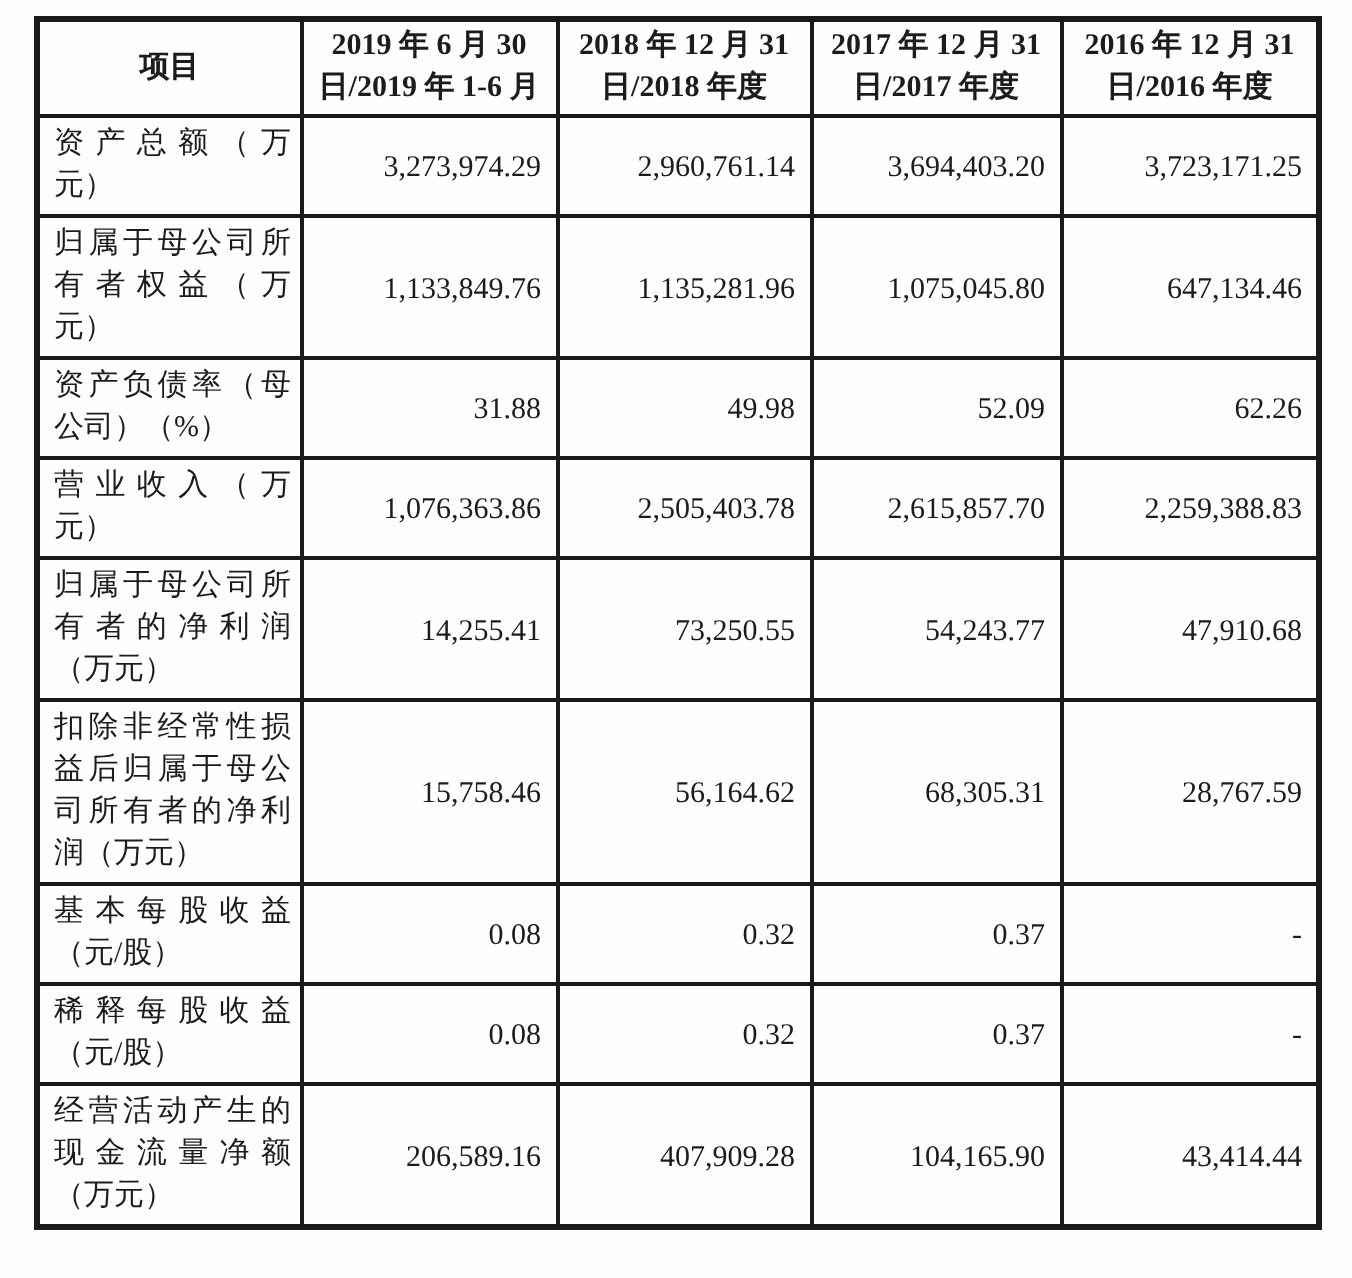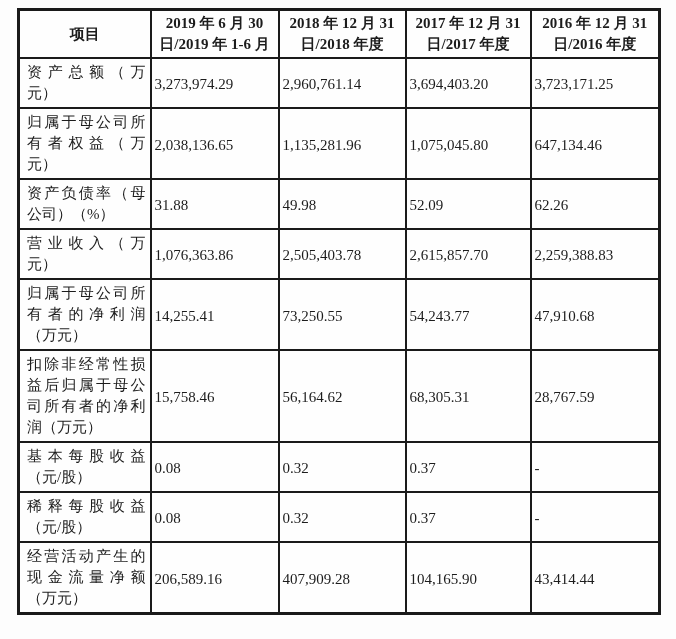--- a/index.html
+++ b/index.html
@@ -38,21 +38,21 @@
     white-space: pre-line;
     padding: 2px 2px;
     height: 44px;
   }
   td.item {
     text-align: justify;
     padding: 3px 4px 3px 7px;
     margin-top: 12px;
   }
   td.num {
-    text-align: left;
+    text-align: right;
     padding: 3px 7px 0 3px;
   }
 </style>
 </head>
 <body>
 
 <div class="page">
   <table class="fin">
     <colgroup>
       <col style="width:132px">
@@ -77,21 +77,21 @@
     <tbody>
       <tr>
         <td class="item">资产总额（万元）</td>
         <td class="num">3,273,974.29</td>
         <td class="num">2,960,761.14</td>
         <td class="num">3,694,403.20</td>
         <td class="num">3,723,171.25</td>
       </tr>
       <tr>
         <td class="item">归属于母公司所有者权益（万元）</td>
-        <td class="num">2,038,136.65</td>
+        <td class="num">1,133,849.76</td>
         <td class="num">1,135,281.96</td>
         <td class="num">1,075,045.80</td>
         <td class="num">647,134.46</td>
       </tr>
       <tr>
         <td class="item">资产负债率（母公司）（%）</td>
         <td class="num">31.88</td>
         <td class="num">49.98</td>
         <td class="num">52.09</td>
         <td class="num">62.26</td>

